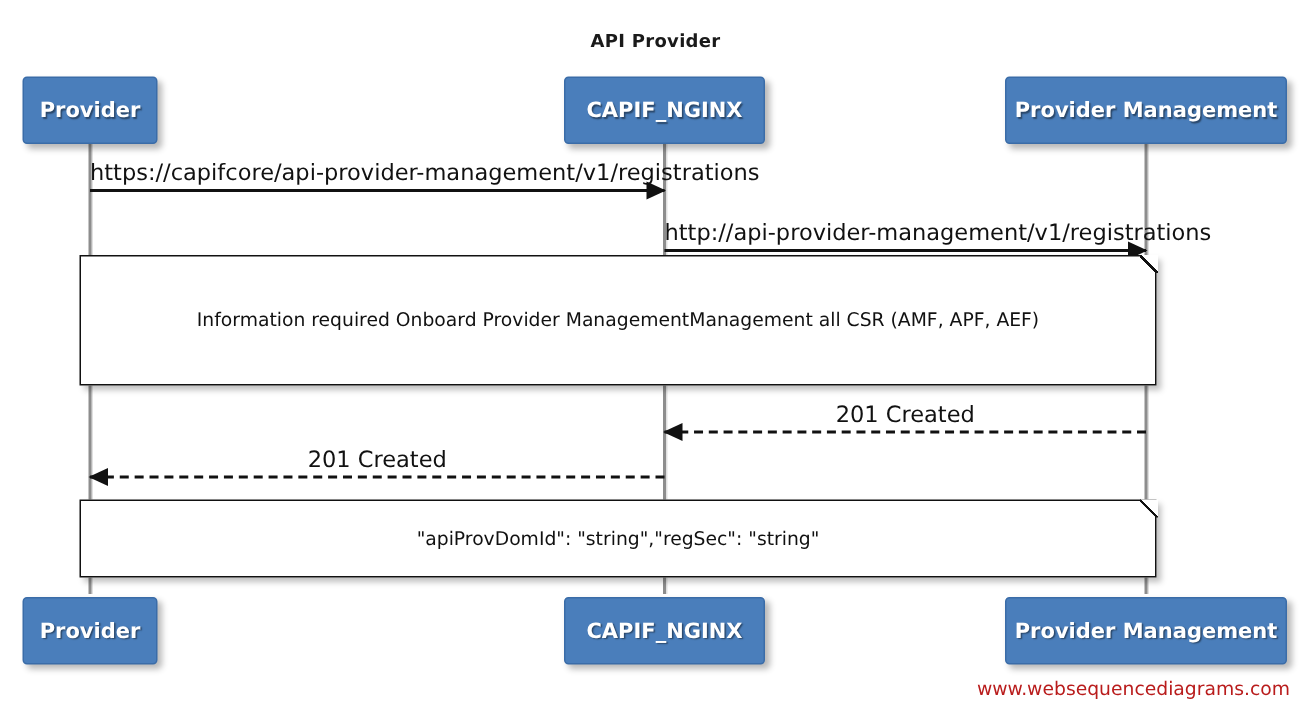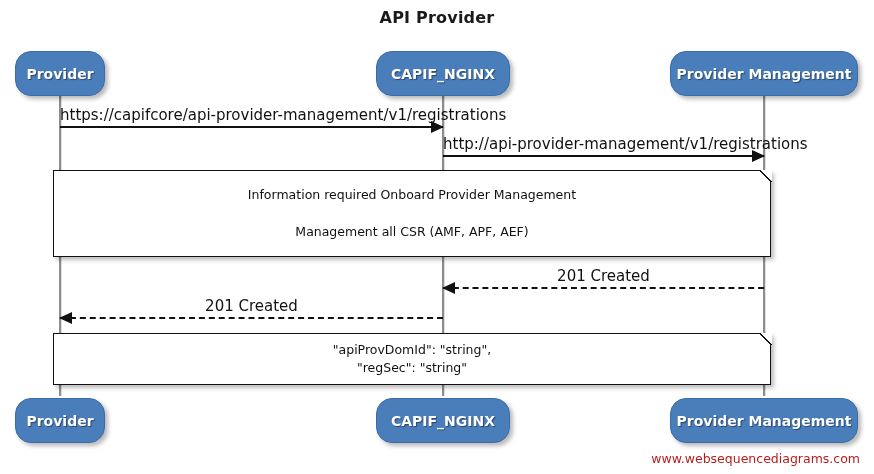--- a/index.html
+++ b/index.html
@@ -13,44 +13,44 @@
     height: 474px;
     background: #ffffff;
     overflow: hidden;
     font-family: "DejaVu Sans", "Liberation Sans", sans-serif;
   }
 
   
   .title {
     position: absolute;
     left: 0;
-    top: 8px;
+    top: 20px;
     width: 874px;
     text-align: center;
-    font-size: 16px;
+    font-size: 12px;
     font-weight: bold;
     color: #1a1a1a;
     letter-spacing: 0.2px;
   }
 
   
   .lifeline {
     position: absolute;
     width: 2px;
     background: #8d8d8d;
     box-shadow: 1px 0 0 rgba(0,0,0,0.12);
   }
 
   
   .participant {
     position: absolute;
     box-sizing: border-box;
     background: #4a7ebb;
     border: 1px solid #3a6ca8;
-    border-radius: 16px;
+    border-radius: 3px;
     color: #ffffff;
     font-size: 14px;
     font-weight: bold;
     display: flex;
     align-items: center;
     justify-content: center;
     text-shadow: 1px 1px 1px rgba(0,0,0,0.45);
     box-shadow: 3px 3px 4px rgba(0,0,0,0.28);
     white-space: nowrap;
   }
@@ -108,21 +108,21 @@
   }
 
   
   .note {
     position: absolute;
     box-sizing: border-box;
     background: #ffffff;
     border: 1.5px solid #111111;
     box-shadow: 3px 3px 4px rgba(0,0,0,0.25);
     display: flex;
-    flex-direction: column;
+    flex-direction: row;
     align-items: center;
     justify-content: center;
     font-size: 12.5px;
     color: #111111;
   }
   .note .fold {
     position: absolute;
     top: -1.5px;
     right: -1.5px;
     width: 12px;
@@ -170,21 +170,21 @@
   <div class="participant" style="left:670px; top:51px; width:188px; height:45px;">
     <span>Provider Management</span>
   </div>
 
   <div class="message" style="left:60px; top:126px; width:383px;">
     <div class="msg-line-solid"></div>
     <div class="arrowhead-right"></div>
     <div class="msg-label">https://capifcore/api-provider-management/v1/registrations</div>
   </div>
 
-  <div class="message" style="left:443px; top:155px; width:321px;">
+  <div class="message" style="left:443px; top:166px; width:321px;">
     <div class="msg-line-solid"></div>
     <div class="arrowhead-right"></div>
     <div class="msg-label">http://api-provider-management/v1/registrations</div>
   </div>
 
   <div class="note" style="left:53px; top:170px; width:718px; height:87px;">
     <div class="fold"></div>
     <div class="note-line">Information required Onboard Provider Management</div>
     <div class="note-gap"></div>
     <div class="note-line">Management all CSR (AMF, APF, AEF)</div>

